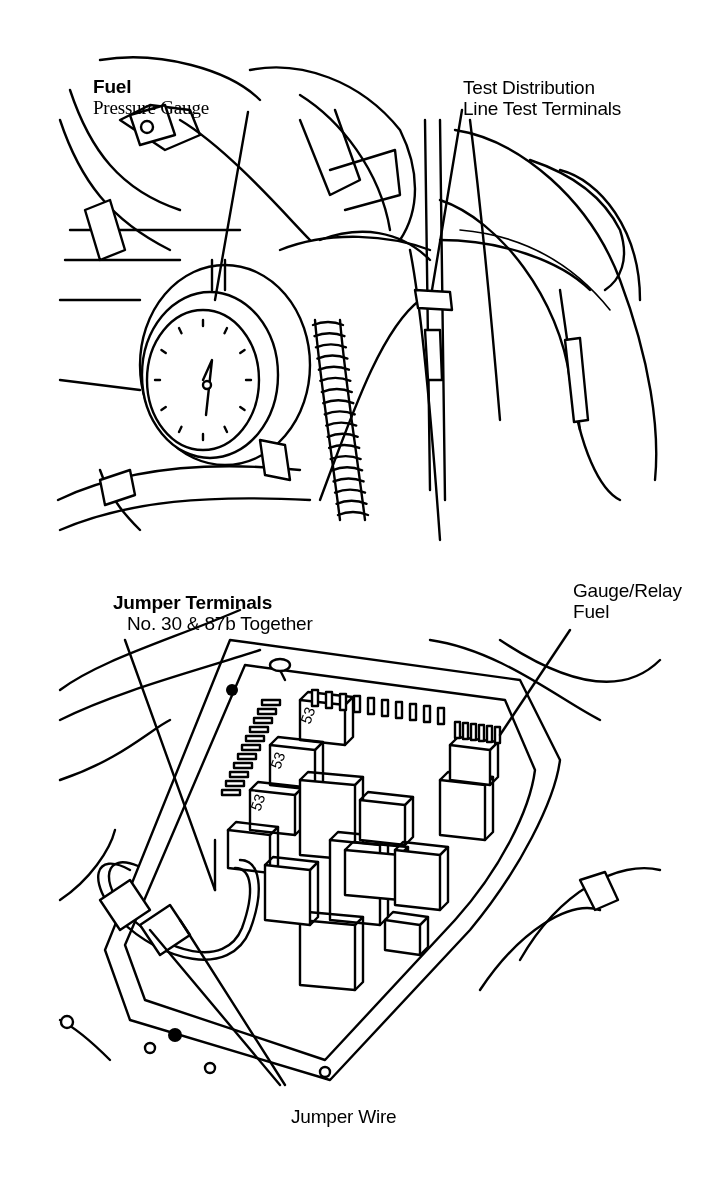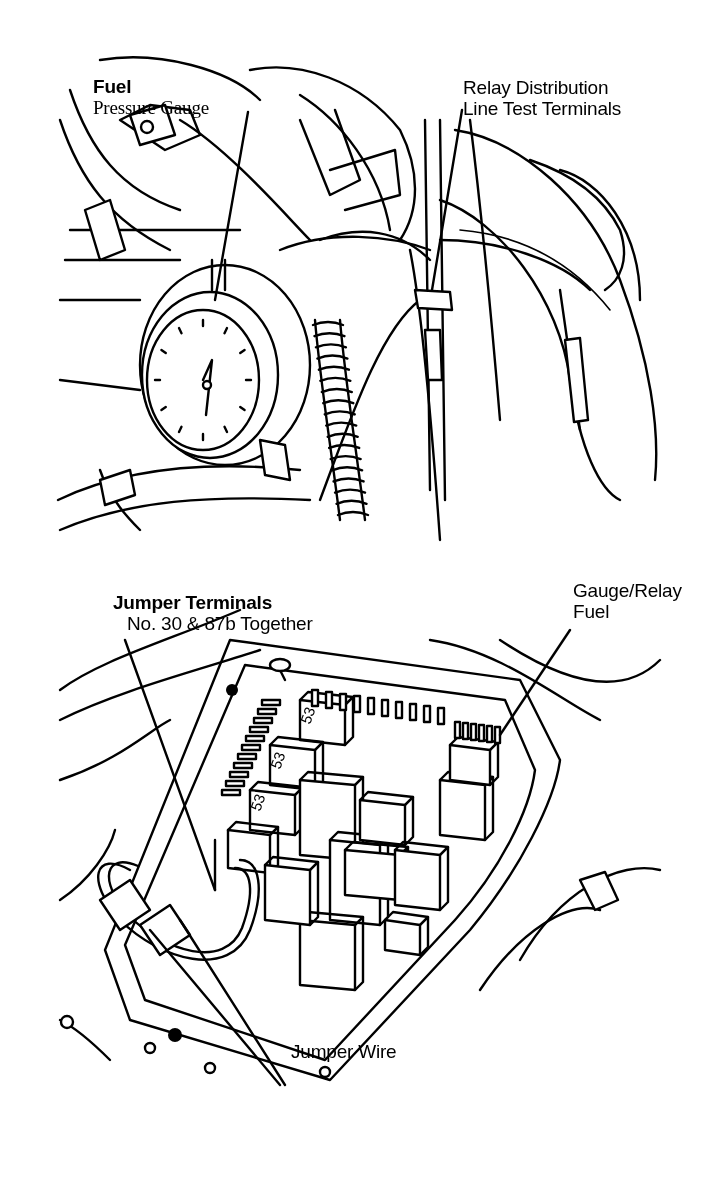--- a/index.html
+++ b/index.html
@@ -233,20 +233,20 @@
     <circle class="b" cx="232" cy="690" r="6"></circle>
     <circle class="w" cx="67" cy="1022" r="6"></circle>
     <circle class="w" cx="150" cy="1048" r="5"></circle>
     <circle class="w" cx="210" cy="1068" r="5"></circle>
     <circle class="w" cx="325" cy="1072" r="5"></circle>
   </g>
 </svg>
 
 <div class="lbl" style="left:93px; top:76px;font-weight:bold;">Fuel</div>
 <div class="lbl" style="left:93px; top:97px;font-family:Liberation Serif, serif;">Pressure Gauge</div>
-<div class="lbl" style="left:463px; top:77px;">Relay Distribution</div>
+<div class="lbl" style="left:463px; top:77px;">Test Distribution</div>
 <div class="lbl" style="left:463px; top:98px;">Line Test Terminals</div>
 
 <div class="lbl" style="left:113px; top:592px;font-weight:bold;">Jumper Terminals</div>
 <div class="lbl" style="left:127px; top:613px;">No. 30 &amp; 87b Together</div>
 <div class="lbl" style="left:573px; top:580px;">Gauge/Relay</div>
 <div class="lbl" style="left:573px; top:601px;">Fuel</div>
-<div class="lbl" style="left:291px; top:1041px;text-align:center;">Jumper Wire</div>
+<div class="lbl" style="left:291px; top:1106px;text-align:center;">Jumper Wire</div>
 
 </body></html>

